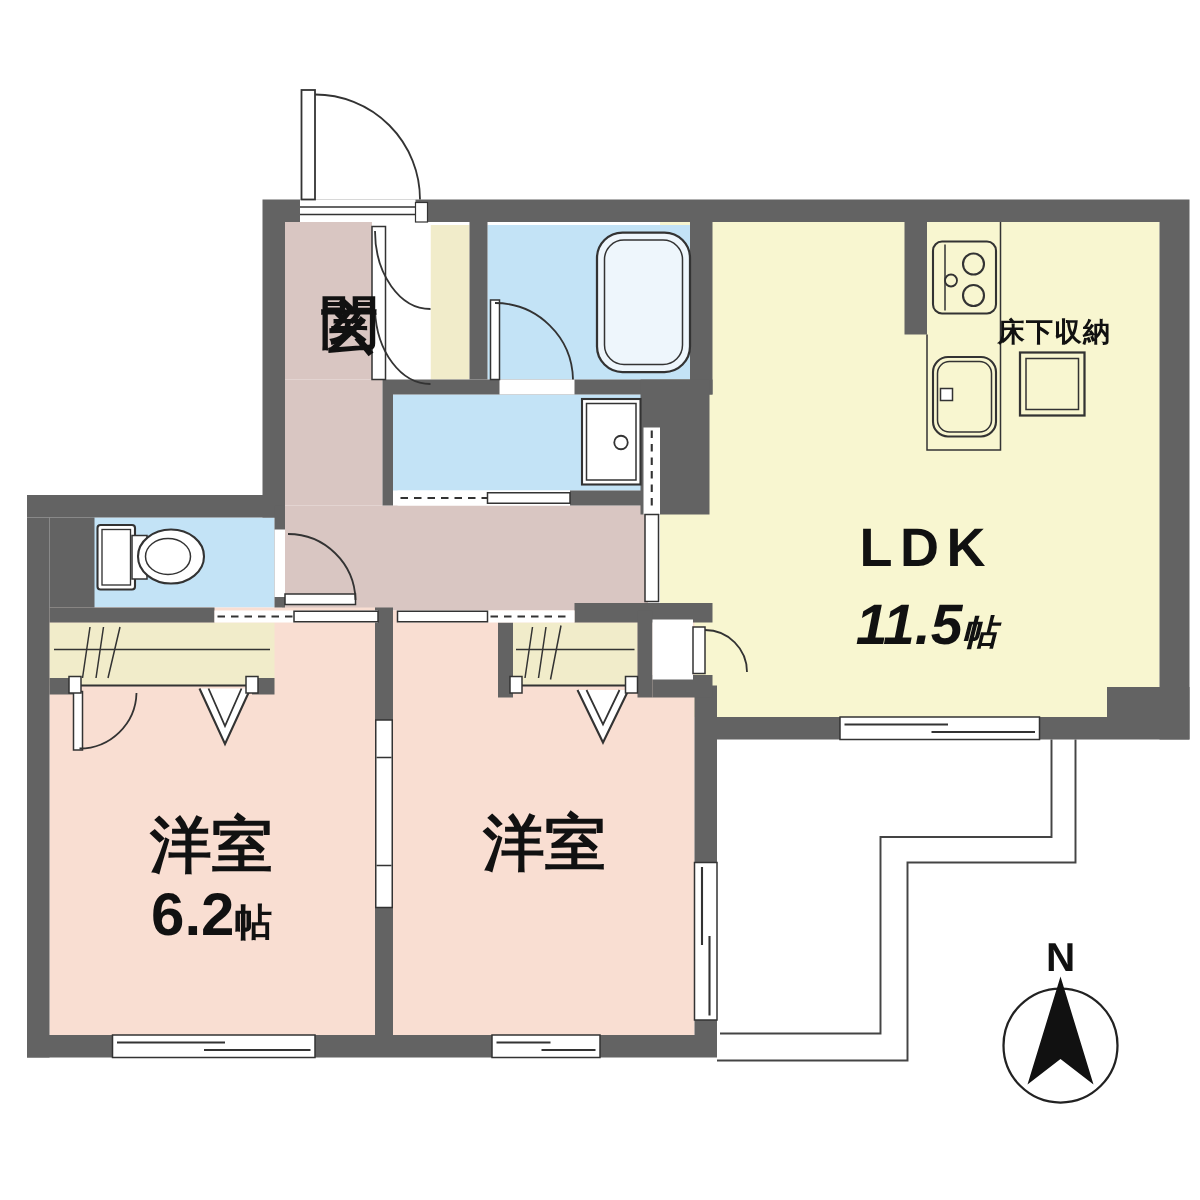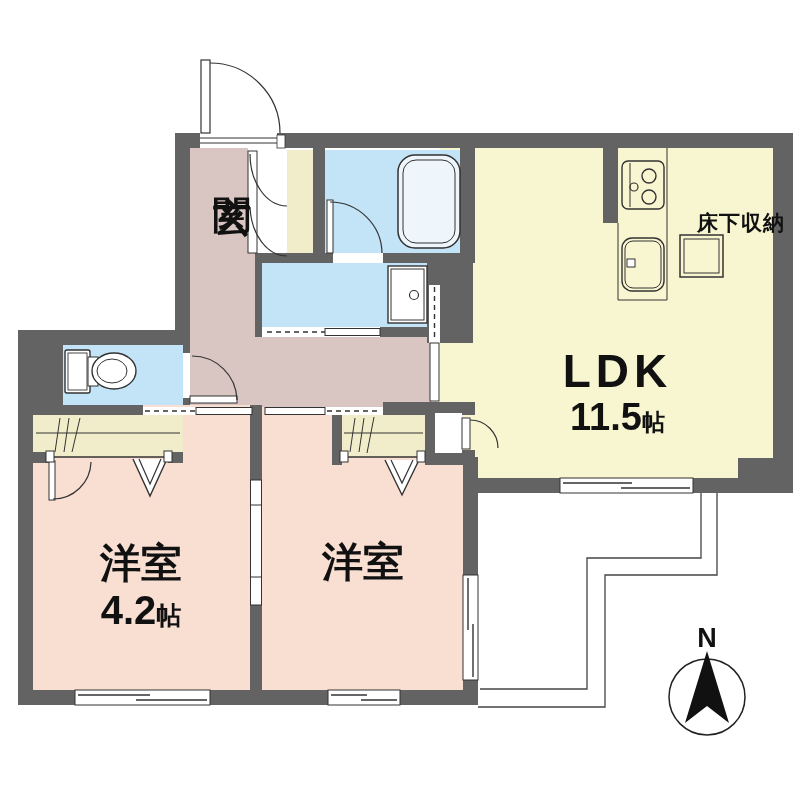--- a/index.html
+++ b/index.html
@@ -215,29 +215,29 @@
     </g>
 
     <g>
       <circle cx="707" cy="697" r="38" fill="#fff" stroke="#222" stroke-width="1.5"></circle>
       <polygon points="707,651 729,723 707,706 685,723" fill="#111"></polygon>
     </g>
   </svg>
 
   <div class="lbl" style="left:206px;top:165px;font-size:38px;writing-mode:vertical-rl;text-orientation:upright;letter-spacing:2px;">玄関</div>
 
-  <div class="lbl ctr" style="left:535px;top:344px;width:165px;font-size:46px;letter-spacing:5px;">LDK</div>
-  <div class="lbl ctr" style="left:535px;top:396px;width:165px;font-size:38px;">
+  <div class="lbl ctr" style="left:535px;top:344px;width:165px;font-size:36px;letter-spacing:5px;">LDK</div>
+  <div class="lbl ctr" style="left:535px;top:396px;width:165px;font-size:38px;font-style:italic;">
     <span>11.5</span><span class="unit" style="font-size:23px;">帖</span>
   </div>
 
   <div class="lbl ctr" style="left:61px;top:536px;width:160px;font-size:41px;">洋室</div>
   <div class="lbl ctr" style="left:61px;top:588px;width:160px;font-size:40px;">
-    <span>4.2</span><span class="unit" style="font-size:25px;">帖</span>
+    <span>6.2</span><span class="unit" style="font-size:25px;">帖</span>
   </div>
 
   <div class="lbl ctr" style="left:283px;top:535px;width:160px;font-size:41px;">洋室</div>
 
 
-  <div class="lbl" style="left:665px;top:209px;font-size:21px;letter-spacing:1px;margin-left:32px;">床下収納</div>
+  <div class="lbl" style="left:665px;top:209px;font-size:18px;letter-spacing:1px;">床下収納</div>
 
   <div class="lbl ctr" style="left:677px;top:623px;width:60px;font-size:27px;">N</div>
 </div>
 
 </body></html>

